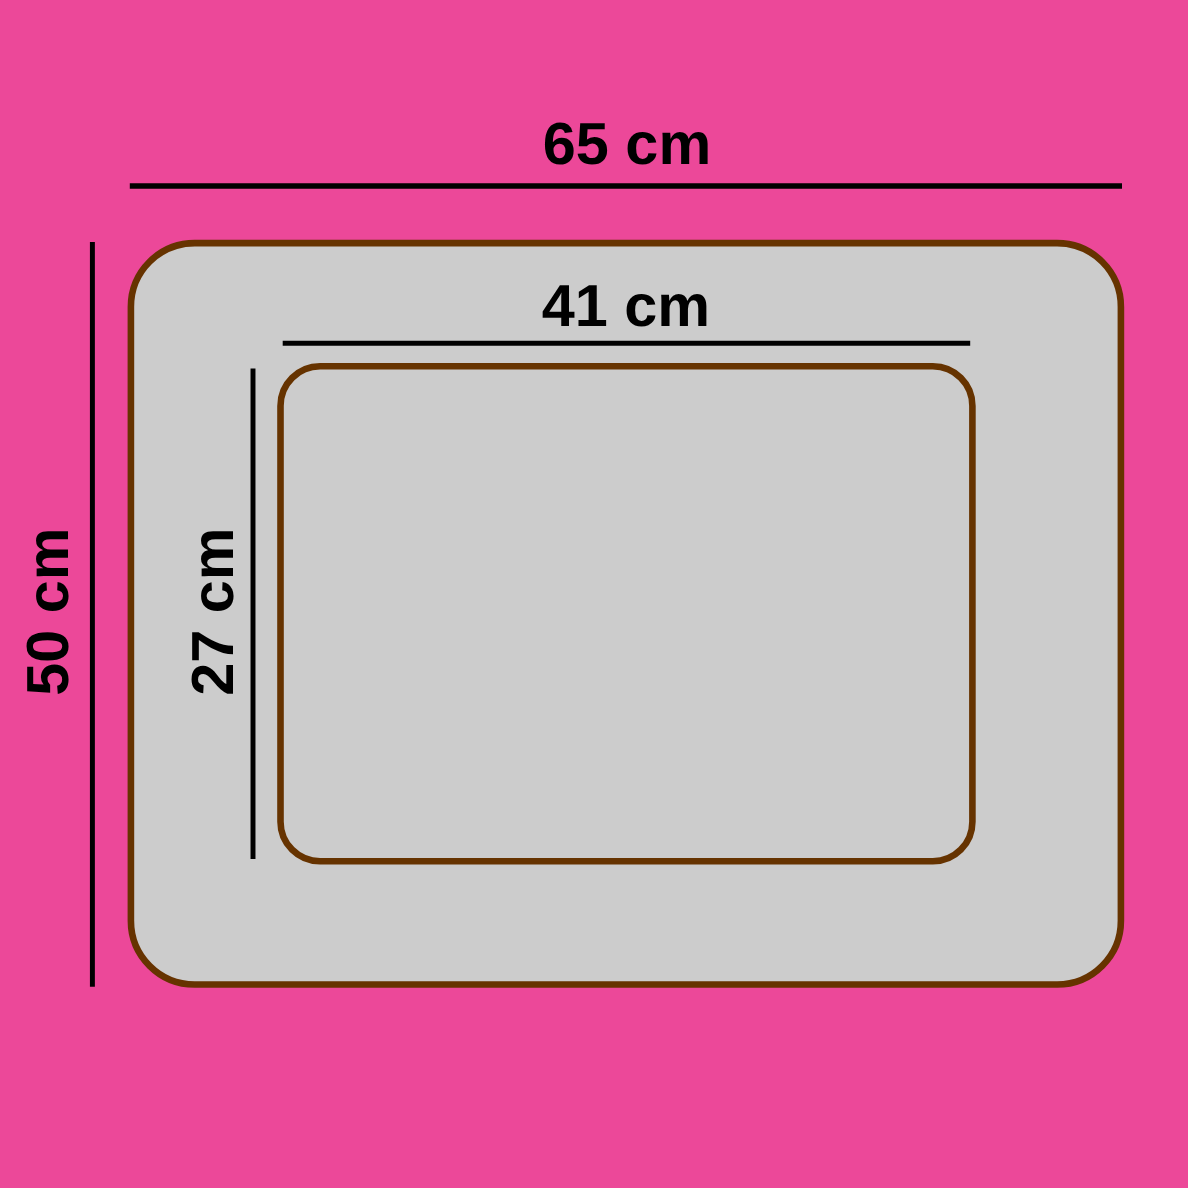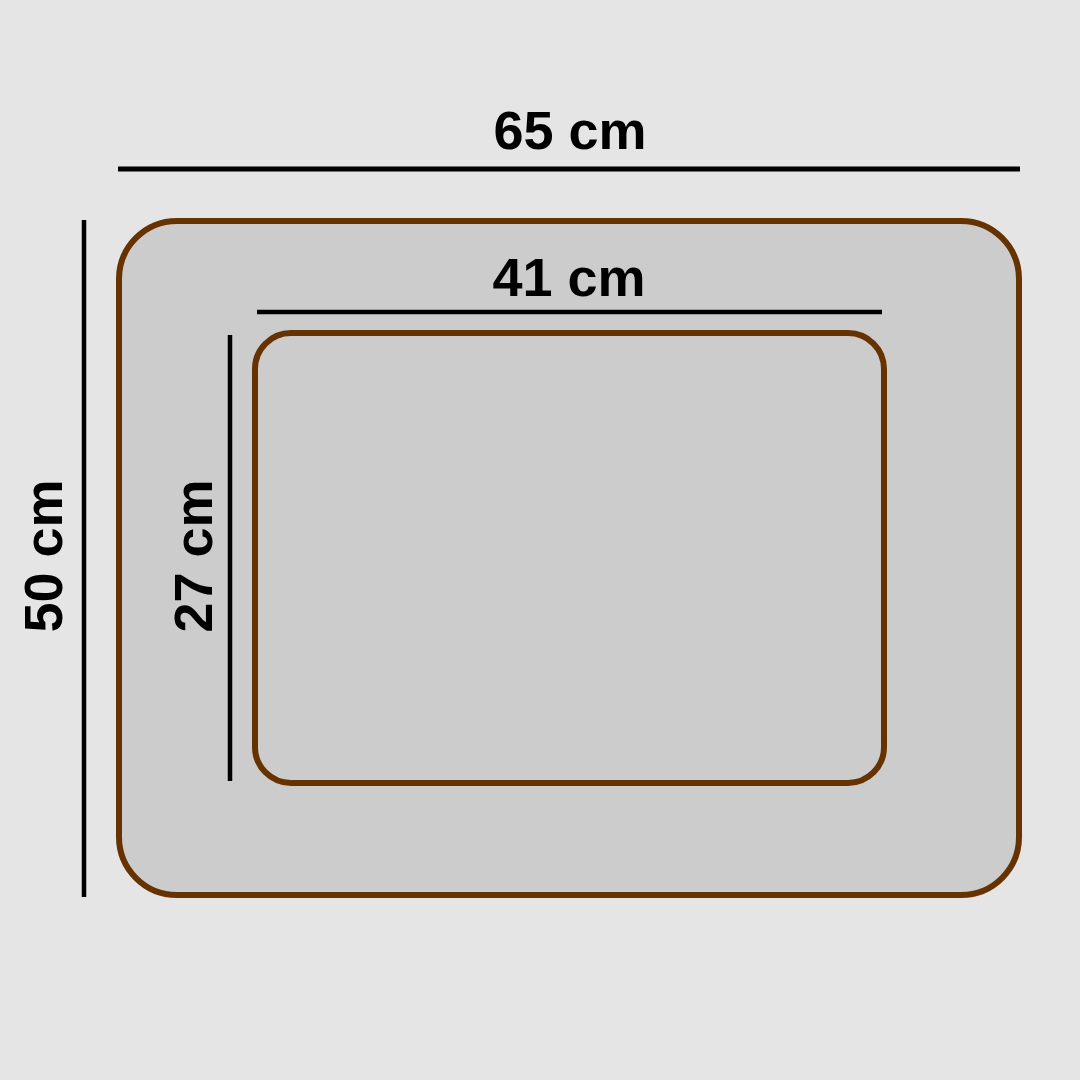--- a/index.html
+++ b/index.html
@@ -1,16 +1,16 @@
 <!DOCTYPE html>
 <html><head>
 <meta charset="utf-8">
 <style>
   html,body{margin:0;padding:0;background:#ffffff;}
-  .stage{position:relative;width:1080px;height:1080px;background:#e5e5e5;overflow:hidden;}
+  .stage{position:relative;width:1080px;height:1080px;background:#ec4899;overflow:hidden;}
   svg{display:block;}
   text{font-family:"Liberation Sans",sans-serif;font-weight:bold;}
 </style>
 </head>
 <body>
 
 <div class="stage">
 <svg width="1080" height="1080" viewBox="0 0 1080 1080">
 
   <rect x="119" y="221" width="900" height="674" rx="58" ry="58" fill="#cccccc" stroke="#663300" stroke-width="6"></rect>

